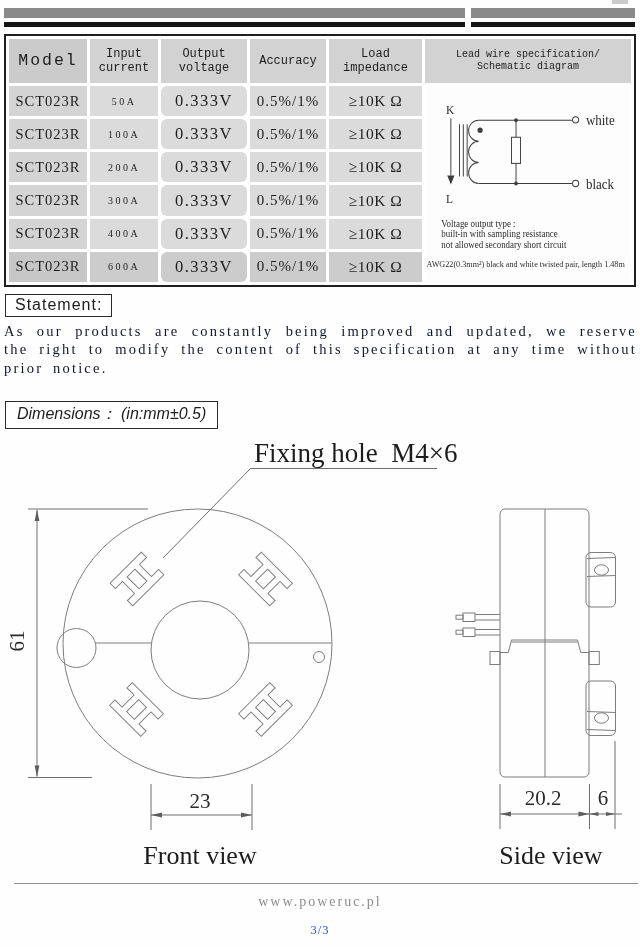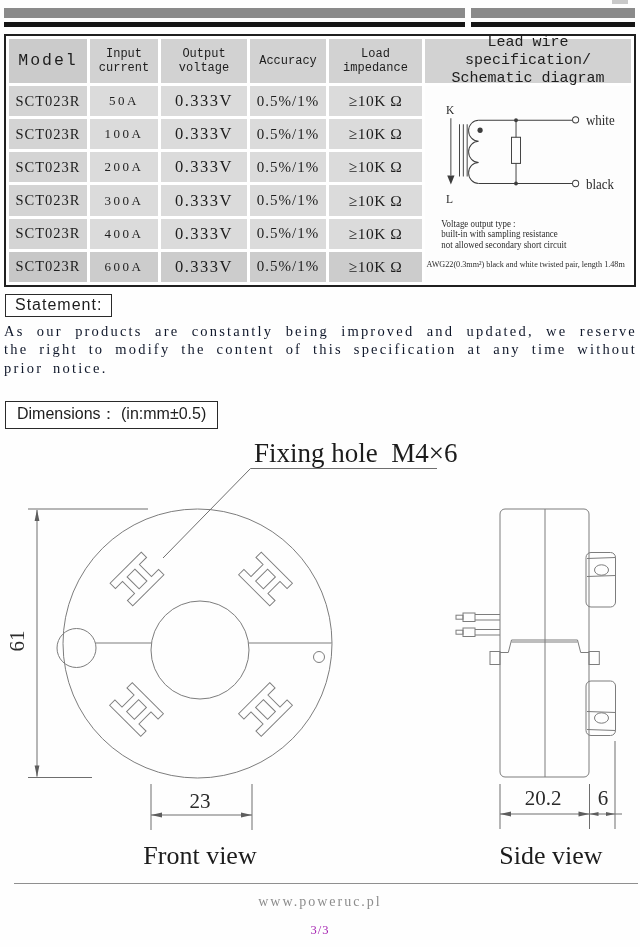--- a/index.html
+++ b/index.html
@@ -14,60 +14,60 @@
   .bar-right{left:471px;width:164px;}
   .corner-mark{position:absolute;top:0;left:612px;width:16px;height:4px;background:#c9c9c9;}
 
   
   .spec-table{position:absolute;left:4px;top:34px;width:632px;height:253px;box-sizing:border-box;
     border:2.5px solid #1f1f1f;background:#fff;padding:3px;display:grid;gap:3px;
     grid-template-columns:78px 68px 86px 76px 93px 1fr;grid-template-rows:44px repeat(6,1fr);}
   .th,.td{display:flex;align-items:center;justify-content:center;text-align:center;background:#dbdbdb;}
   .th{background:#d2d2d2;font-size:12px;line-height:1.2;white-space:pre-line;font-family:Liberation Mono, monospace;}
   .th-model{background:#cbcbcb;font-size:16.5px;letter-spacing:2px;}
-  .th-lead{font-size:15px;}
+  .th-lead{font-size:10px;}
   .td-model{background:#d4d4d4;font-size:14.5px;letter-spacing:1px;}
-  .td-current{font-size:13px;letter-spacing:2.5px;}
-  .td-voltage{font-size:16.5px;letter-spacing:1.5px;}
+  .td-current{font-size:10px;letter-spacing:2.5px;}
+  .td-voltage{font-size:16.5px;letter-spacing:1.5px;border-radius:6px;}
   .td-accuracy{font-size:15px;letter-spacing:1px;}
   .td-load{font-size:15.5px;letter-spacing:0.5px;}
   .row-last{background:#cccccc;}
   .row-last.td-model{background:#c7c7c7;}
   .schematic-cell{grid-column:6;grid-row:2 / span 6;background:#fdfdfd;position:relative;}
   .schematic-cell svg{position:absolute;inset:0;width:100%;height:100%;}
 
   
   .statement-box{position:absolute;left:5px;top:294px;border:1.5px solid #2a2a2a;
     padding:1px 9px 2px 9px;font-family:"Liberation Sans","DejaVu Sans",sans-serif;
     font-size:16px;letter-spacing:1px;background:#fff;}
   .statement-body{position:absolute;left:4px;top:322px;width:633px;font-size:14.5px;
     line-height:18.4px;letter-spacing:2.2px;word-spacing:4px;text-align:justify;color:#0f172a;}
   .dimensions-box{position:absolute;left:5px;top:401px;border:1.5px solid #2a2a2a;
     padding:2px 11px 3px 11px;font-family:"Liberation Sans","DejaVu Sans",sans-serif;
-    font-size:16px;white-space:pre;background:#fff;}
+    font-size:16px;white-space:pre;background:#fff;font-style:italic;}
 
   
   .drawings{position:absolute;left:0;top:430px;width:640px;height:450px;}
   .drawings svg{width:100%;height:100%;}
   svg text{font-family:"Liberation Serif","DejaVu Serif",serif;}
   .draw-line{stroke:#7d7d7d;stroke-width:1;fill:none;}
   .dim-line{stroke:#6e6e6e;stroke-width:1;fill:none;}
   .dim-arrow{fill:#5d5d5d;stroke:none;}
   .dim-text{fill:#2a2a2a;}
   .label-text{fill:#1c1c1c;}
   .schem-line{stroke:#3d3d3d;stroke-width:1;fill:none;}
   .schem-fill{fill:#3d3d3d;stroke:none;}
   .schem-text{fill:#2b2b2b;}
 
   
   .footer-rule{position:absolute;left:14px;top:883px;width:624px;border-top:1.5px solid #8f8f8f;}
   .footer-site{position:absolute;left:0;top:894px;width:640px;text-align:center;
     font-size:14px;letter-spacing:2px;color:#8d8d8d;}
   .footer-page{position:absolute;left:0;top:923px;width:640px;text-align:center;
-    font-size:12.5px;letter-spacing:1px;color:#a21caf;}
+    font-size:12.5px;letter-spacing:1px;color:#1d4ed8;}
 </style>
 </head>
 <body>
 
 <div class="page">
 
   <div class="bar bar-gray bar-left"></div>
   <div class="bar bar-gray bar-right"></div>
   <div class="bar bar-black bar-left"></div>
   <div class="bar bar-black bar-right"></div>

